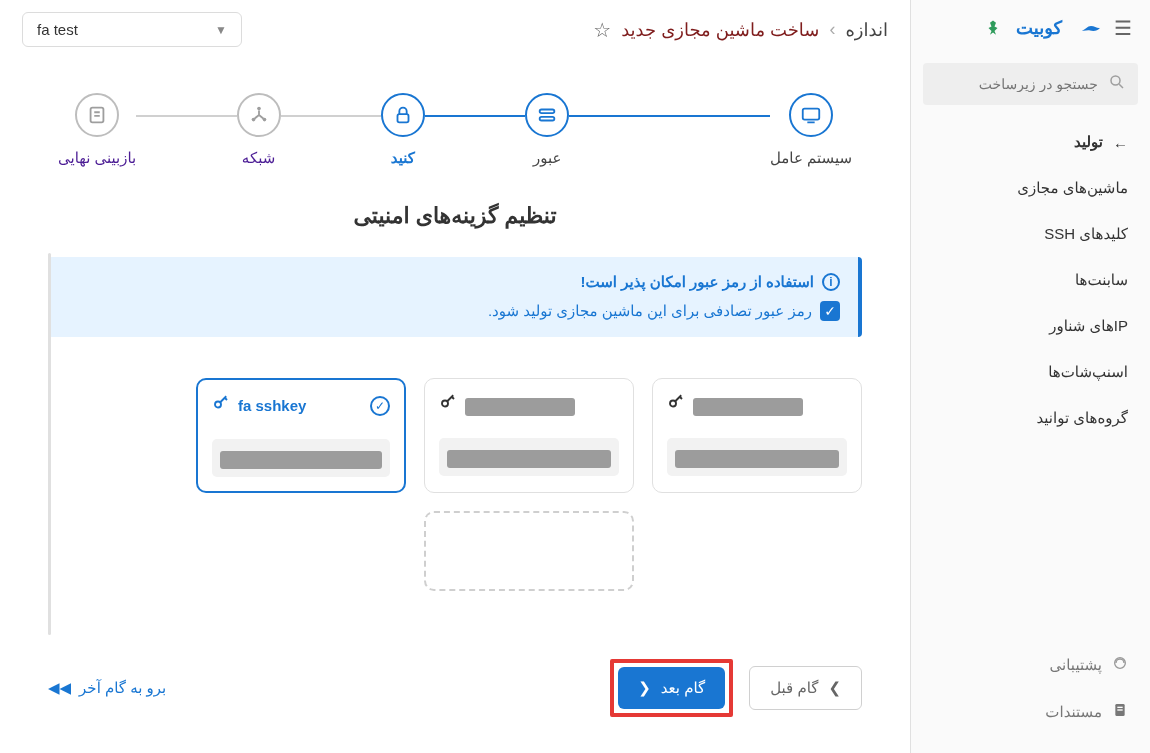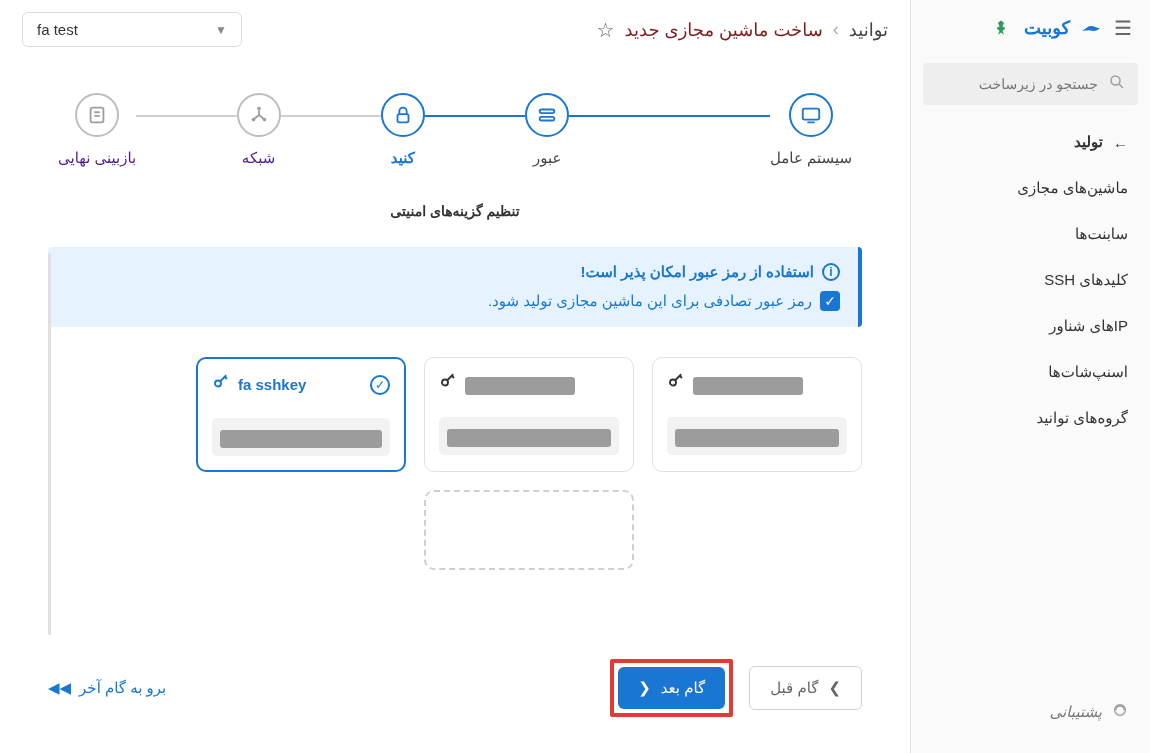--- a/index.html
+++ b/index.html
@@ -2,34 +2,34 @@
 <html dir="rtl" lang="fa"><head>
 <meta charset="utf-8">
 <style>
 * { box-sizing: border-box; margin: 0; padding: 0; }
 body { font-family: Tahoma, Arial, sans-serif; background: #f5f5f5; width: 1150px; height: 753px; overflow: hidden; direction: rtl; }
 
 .layout { display: flex; height: 100%; }
 .sidebar { width: 240px; background: #fafafa; border-left: 1px solid #e0e0e0; display: flex; flex-direction: column; }
 .sidebar-header { display: flex; align-items: center; gap: 12px; padding: 14px 18px; }
 .hamburger { font-size: 20px; color: #666; cursor: pointer; }
-.brand { display: flex; align-items: center; gap: 10px; }
+.brand { display: flex; align-items: center; gap: 18px; }
 .brand-logo { color: #1976d2; font-size: 20px; }
 .brand-text { color: #1976d2; font-weight: 700; font-size: 18px; }
 .brand-badge { width: 22px; height: 22px; display: inline-flex; align-items: center; justify-content: center; color: #2e9b5b; font-size: 16px; }
 
 .search-box { margin: 8px 12px 14px; background: #eeeeee; border-radius: 4px; padding: 10px 12px; display: flex; align-items: center; gap: 10px; color: #9e9e9e; }
 .search-box input { border: none; outline: none; background: transparent; color: #666; font-size: 14px; width: 100%; text-align: right; direction: rtl; }
 .search-icon { font-size: 16px; }
 
 .nav { list-style: none; flex: 1; }
 .nav li { padding: 14px 22px; color: #333; font-size: 15px; cursor: pointer; display: flex; align-items: center; gap: 10px; }
 .nav li.active { font-weight: 600; }
 
-.sidebar-footer { padding-bottom: 18px; font-style: italic; }
+.sidebar-footer { padding-bottom: 18px; }
 .sidebar-footer .nav li { color: #777; }
 
 .main { flex: 1; display: flex; flex-direction: column; background: #fff; }
 .topbar { display: flex; align-items: center; justify-content: space-between; padding: 12px 22px; }
 .breadcrumb { display: flex; align-items: center; gap: 10px; font-size: 18px; color: #444; }
 .breadcrumb .sep { color: #aaa; font-size: 18px; }
 .breadcrumb .page { color: #7f1d1d; }
 .star { color: #666; font-size: 20px; cursor: pointer; }
 .project-select { border: 1px solid #dcdcdc; border-radius: 6px; padding: 8px 14px; min-width: 220px; display: flex; align-items: center; justify-content: space-between; background: #fff; cursor: pointer; }
 .project-select .val { font-size: 15px; color: #333; }
@@ -41,30 +41,30 @@
 .step { display: flex; flex-direction: column; align-items: center; }
 .step-circle { width: 44px; height: 44px; border: 2px solid #1976d2; border-radius: 50%; display: flex; align-items: center; justify-content: center; color: #1976d2; font-size: 20px; background: #fff; }
 .step.done .step-circle, .step.current .step-circle { border-color: #1976d2; color: #1976d2; }
 .step.pending .step-circle { border-color: #bdbdbd; color: #9e9e9e; }
 .step-label { margin-top: 12px; font-size: 15px; color: #444; }
 .step.pending .step-label { color: #4c1d95; }
 .step.current .step-label { color: #1976d2; font-weight: 600; }
 .step-line { flex: 1; height: 2px; background: #1976d2; margin-top: 22px; }
 .step-line.pending { background: #d0d0d0; }
 
-.section-title { text-align: center; font-size: 14px; color: #333; margin-top: 24px; font-weight: 700; }
+.section-title { text-align: center; font-size: 22px; color: #333; margin-top: 24px; font-weight: 700; }
 .section-desc { text-align: center; font-size: 15px; color: #666; margin-top: 14px; }
 
 .info-box { background: #e6f3ff; border-right: 4px solid #1976d2; border-radius: 4px; padding: 16px 18px; margin-top: 28px; }
 .info-head { display: flex; align-items: center; gap: 8px; color: #1976d2; font-weight: 700; font-size: 15px; }
 .info-head .icon { width: 18px; height: 18px; border: 2px solid #1976d2; border-radius: 50%; display: inline-flex; align-items: center; justify-content: center; font-size: 12px; }
 .info-row { display: flex; align-items: center; gap: 8px; margin-top: 10px; color: #1976d2; font-size: 15px; }
 .chk { width: 20px; height: 20px; background: #1976d2; border-radius: 4px; display: inline-flex; align-items: center; justify-content: center; color: #fff; font-size: 14px; }
 
-.keys { display: flex; gap: 18px; margin-top: 30px; flex-wrap: wrap; justify-content: flex-end; flex-direction: row-reverse; }
+.keys { display: flex; gap: 18px; margin-top: 41px; flex-wrap: wrap; justify-content: flex-end; flex-direction: row-reverse; }
 .key-card { width: 210px; border: 1px solid #e0e0e0; border-radius: 10px; padding: 14px; background: #fff; cursor: pointer; direction: ltr; }
 .key-card.selected { border: 2px solid #1976d2; }
 .key-head { display: flex; align-items: center; justify-content: space-between; }
 .key-title { display: flex; align-items: center; gap: 8px; font-weight: 600; color: #333; font-size: 15px; }
 .key-icon { color: #333; font-size: 18px; }
 .key-card.selected .key-icon, .key-card.selected .key-title { color: #1976d2; }
 .check-circle { width: 20px; height: 20px; border: 2px solid #1976d2; border-radius: 50%; display: inline-flex; align-items: center; justify-content: center; color: #1976d2; font-size: 12px; }
 .placeholder-bar { height: 18px; background: #9c9c9c; border-radius: 3px; margin-top: 4px; }
 .placeholder-bar.short { width: 110px; }
 .fingerprint { background: #f2f2f2; border-radius: 5px; padding: 8px; margin-top: 22px; }
@@ -115,24 +115,24 @@
 
     <ul class="nav">
       <li class="active">
         <span>←</span>
         <span>تولید</span>
       </li>
       <li>
           <span>ماشین‌های مجازی</span>
         </li>
       <li>
+          <span>کلیدهای SSH</span>
+        </li>
+      <li>
           <span>سابنت‌ها</span>
-        </li>
-      <li>
-          <span>کلیدهای SSH</span>
         </li>
       <li>
           <span>IPهای شناور</span>
         </li>
       <li>
           <span>اسنپ‌شات‌ها</span>
         </li>
       <li>
           <span>گروه‌های توانید</span>
         </li>
@@ -140,28 +140,36 @@
 
     <div class="sidebar-footer">
       <ul class="nav">
         <li>
           <span><svg viewBox="0 0 24 24" width="16" height="16">
                 <circle cx="12" cy="12" r="8" fill="none" stroke="#999" stroke-width="2"></circle>
                 <path d="M6 12a6 6 0 0 1 12 0" fill="none" stroke="#999" stroke-width="2"></path>
               </svg></span>
           <span>پشتیبانی</span>
         </li>
+        <li>
+          <span><svg viewBox="0 0 24 24" width="16" height="16">
+                <rect x="5" y="3" width="14" height="18" rx="2" fill="#777"></rect>
+                <rect x="8" y="7" width="8" height="2" fill="#fff"></rect>
+                <rect x="8" y="11" width="8" height="2" fill="#fff"></rect>
+              </svg></span>
+          <span>مستندات</span>
+        </li>
       </ul>
     </div>
   </aside>
 
   <main class="main">
     <div class="topbar">
       <div class="breadcrumb">
-        <span>توانید</span>
+        <span>اندازه</span>
         <span class="sep">›</span>
         <span class="page">ساخت ماشین مجازی جدید</span>
         <span class="star">☆</span>
       </div>
       <div class="project-select">
         <span class="caret">▼</span>
         <span class="val">fa test</span>
       </div>
     </div>
 

